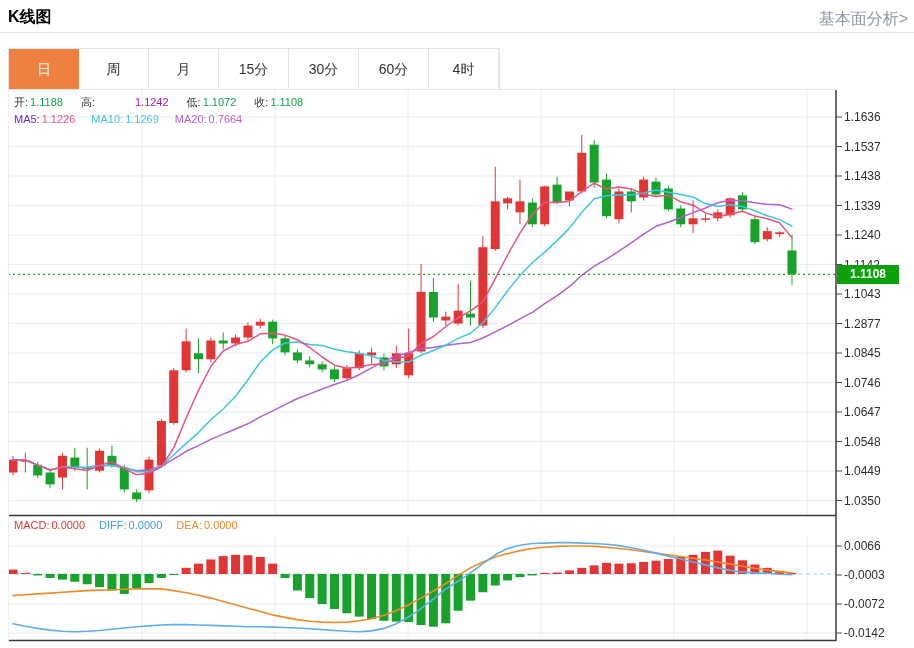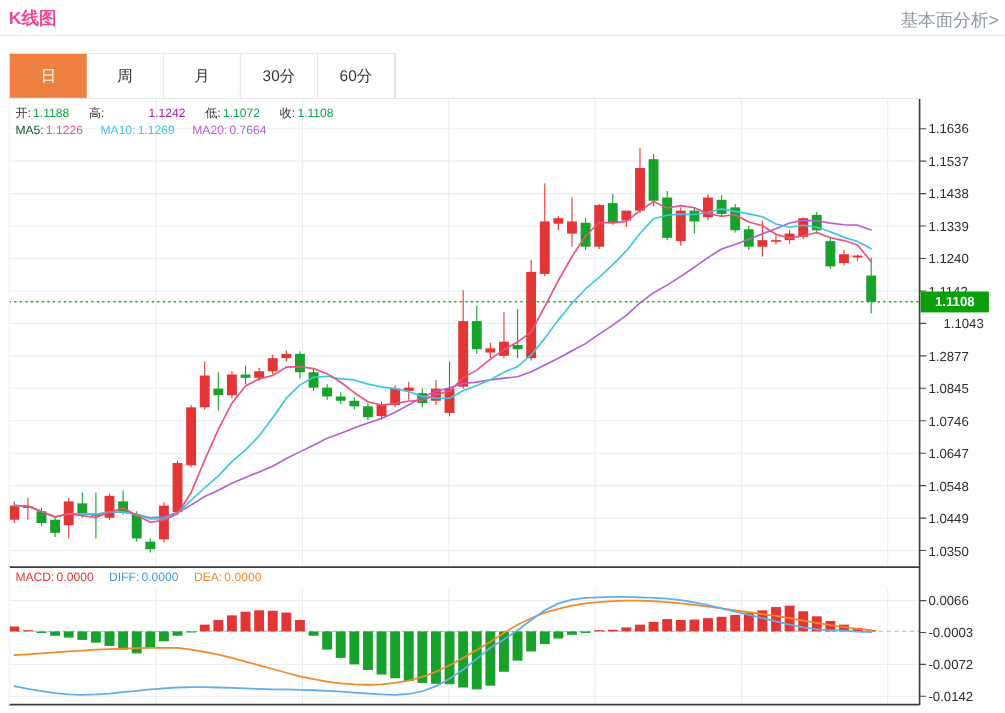--- a/index.html
+++ b/index.html
@@ -1,18 +1,18 @@
 <!DOCTYPE html>
 <html><head>
 <meta charset="utf-8">
 <style>
   html,body{margin:0;padding:0;background:#fff;}
   .page{position:relative;width:914px;height:648px;background:#fff;overflow:hidden;
         font-family:"Liberation Sans","DejaVu Sans",sans-serif;}
-  .hdr-title{position:absolute;left:8px;top:7px;font-size:16px;font-weight:bold;color:#ec4899;}
+  .hdr-title{position:absolute;left:8px;top:7px;font-size:16px;font-weight:bold;color:#000000;}
   .hdr-link{position:absolute;right:6px;top:9px;font-size:16px;color:#8e97a3;cursor:pointer;}
   .hdr-divider{position:absolute;left:0;top:32px;width:914px;height:1px;background:#e8e8e8;}
   .tabbar{position:absolute;left:8px;top:48px;display:flex;height:42px;border:1px solid #e4e4e4;box-sizing:border-box;background:#fff;}
   .tab{width:70px;height:40px;line-height:40px;text-align:center;font-size:14px;color:#333;
        border-right:1px solid #e4e4e4;cursor:pointer;box-sizing:border-box;background:#fff;}
   .tab.active{background:#ee8041;color:#fffdf2;border-right:none;}
   .tab-underline{position:absolute;left:8px;top:89px;width:828px;height:1px;background:#e6e6e6;}
   .legend-row{position:absolute;display:flex;gap:18px;font-size:11px;white-space:nowrap;}
   .legend-row .lbl{color:#333;}
   .legend-row .val{margin-left:2px;}
@@ -27,22 +27,24 @@
 
 <div class="page">
   <div class="hdr-title">K线图</div>
   <div class="hdr-link">基本面分析&gt;</div>
   <div class="hdr-divider"></div>
 
   <div class="tabbar" id="tabbar">
       <div class="tab active">日</div>
       <div class="tab">周</div>
       <div class="tab">月</div>
+      <div class="tab">15分</div>
       <div class="tab">30分</div>
       <div class="tab">60分</div>
+      <div class="tab">4时</div>
     </div>
   <div class="tab-underline"></div>
 
   <svg id="chart" width="914" height="648">
       <g stroke="#e8eef4" stroke-width="1">
         <line x1="8" y1="117" x2="836" y2="117"></line>
         <line x1="8" y1="146.5" x2="836" y2="146.5"></line>
         <line x1="8" y1="176" x2="836" y2="176"></line>
         <line x1="8" y1="205.5" x2="836" y2="205.5"></line>
         <line x1="8" y1="235" x2="836" y2="235"></line>
@@ -302,38 +304,38 @@
       </g>
     </svg>
 
   <div class="legend-row" id="ohlcLegend" style="left:14px;top:95px;">
       <span><span class="lbl">开:</span><span class="val" style="color: rgb(16, 163, 72);">1.1188</span></span>
       <span><span class="lbl">高:</span><span class="val" style="color: #a21caf; margin-left: 40px;">1.1242</span></span>
       <span><span class="lbl">低:</span><span class="val" style="color: rgb(16, 163, 72);">1.1072</span></span>
       <span><span class="lbl">收:</span><span class="val" style="color: rgb(16, 163, 72);">1.1108</span></span>
     </div>
   <div class="legend-row" id="maLegend" style="left:14px;top:113px;gap:16px;">
-      <span><span class="lbl" style="color: #14532d;">MA5:</span><span class="val" style="color: rgb(232, 83, 127);">1.1226</span></span>
+      <span><span class="lbl" style="color: #6d28d9;">MA5:</span><span class="val" style="color: rgb(232, 83, 127);">1.1226</span></span>
       <span><span class="lbl" style="color: rgb(63, 198, 224);">MA10:</span><span class="val" style="color: rgb(63, 198, 224);">1.1269</span></span>
       <span><span class="lbl" style="color: rgb(181, 95, 208);">MA20:</span><span class="val" style="color: rgb(181, 95, 208);">0.7664</span></span>
     </div>
   <div class="legend-row" id="macdLegend" style="left:14px;top:519px;gap:14px;">
       <span><span class="lbl" style="color: rgb(226, 54, 54);">MACD:</span><span class="val" style="color: rgb(226, 54, 54);">0.0000</span></span>
       <span><span class="lbl" style="color: rgb(61, 156, 232);">DIFF:</span><span class="val" style="color: rgb(61, 156, 232);">0.0000</span></span>
       <span><span class="lbl" style="color: rgb(240, 138, 45);">DEA:</span><span class="val" style="color: rgb(240, 138, 45);">0.0000</span></span>
     </div>
 
   <div id="axisLabels">
       <div class="axis-label" style="top: 109px;">1.1636</div>
       <div class="axis-label" style="top: 138.5px;">1.1537</div>
       <div class="axis-label" style="top: 168px;">1.1438</div>
       <div class="axis-label" style="top: 197.5px;">1.1339</div>
       <div class="axis-label" style="top: 227px;">1.1240</div>
       <div class="axis-label" style="top: 256.5px;">1.1142</div>
-      <div class="axis-label" style="top: 286px; text-align: center;">1.1043</div>
+      <div class="axis-label" style="top: 286px;">1.1043</div>
       <div class="axis-label" style="top: 315.5px;">1.2877</div>
       <div class="axis-label" style="top: 345px;">1.0845</div>
       <div class="axis-label" style="top: 374.5px;">1.0746</div>
       <div class="axis-label" style="top: 404px;">1.0647</div>
       <div class="axis-label" style="top: 433.5px;">1.0548</div>
       <div class="axis-label" style="top: 463px;">1.0449</div>
       <div class="axis-label" style="top: 492.5px;">1.0350</div>
       <div class="axis-label" style="top: 538px;">0.0066</div>
       <div class="axis-label" style="top: 567px;">-0.0003</div>
       <div class="axis-label" style="top: 596px;">-0.0072</div>

